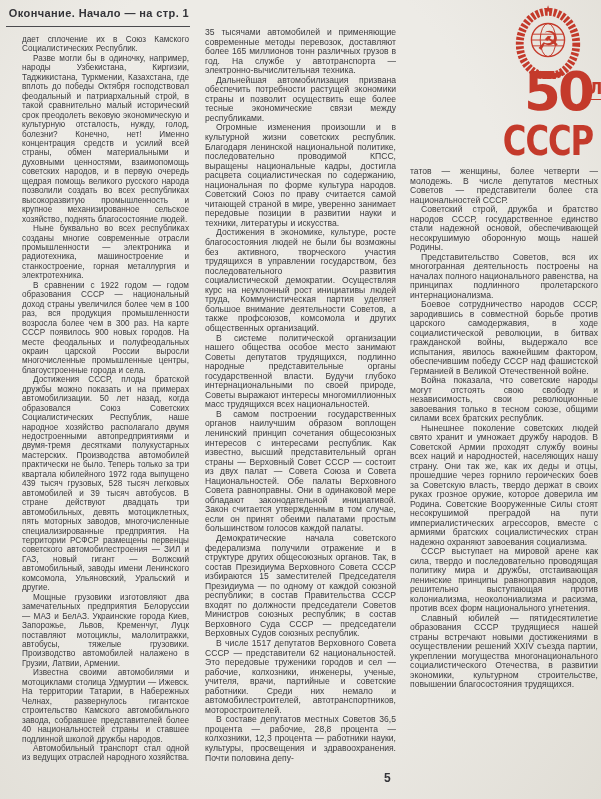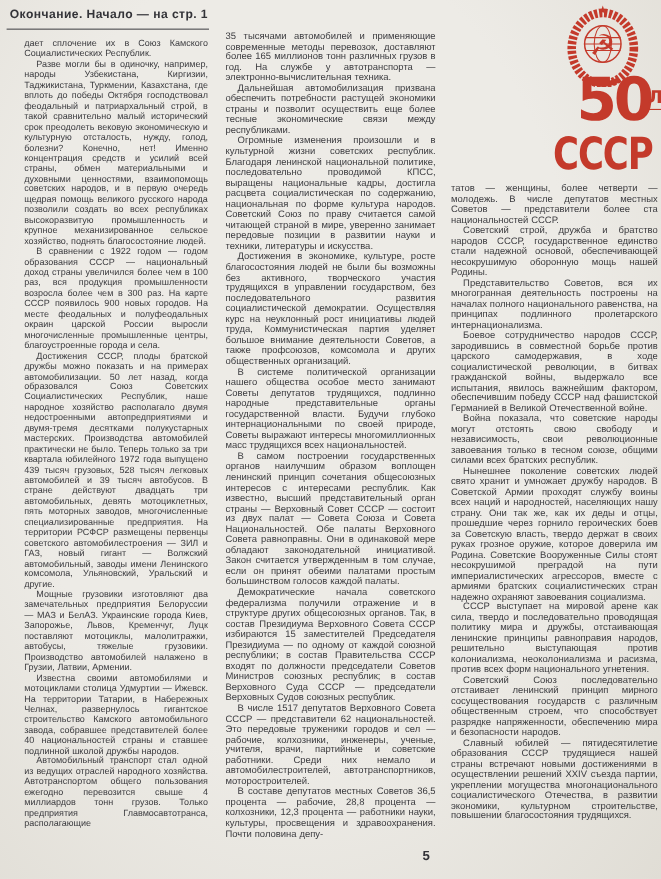--- a/index.html
+++ b/index.html
@@ -64,20 +64,21 @@
 <body>
 
 <div class="page">
 
   <div class="header">Окончание. Начало — на стр. 1</div>
   <div class="header-rule"></div>
 
   <div class="col col1">
     <p class="cont">дает сплочение их в Союз Камского Социалистических Республик.</p>
     <p>Разве могли бы в одиночку, например, народы Узбекистана, Киргизии, Таджикистана, Туркмении, Казахстана, где вплоть до победы Октября господствовал феодальный и патриархальный строй, в такой сравнительно малый исторический срок преодолеть вековую экономическую и культурную отсталость, нужду, голод, болезни? Конечно, нет! Именно концентрация средств и усилий всей страны, обмен материальными и духовными ценностями, взаимопомощь советских народов, и в первую очередь щедрая помощь великого русского народа позволили создать во всех республиках высокоразвитую промышленность и крупное механизированное сельское хозяйство, поднять благосостояние людей.</p>
+    <p>Ныне буквально во всех республиках созданы многие современные отрасли промышленности — электроника и радиотехника, машиностроение и станкостроение, горная металлургия и электротехника.</p>
     <p>В сравнении с 1922 годом — годом образования СССР — национальный доход страны увеличился более чем в 100 раз, вся продукция промышленности возросла более чем в 300 раз. На карте СССР появилось 900 новых городов. На месте феодальных и полуфеодальных окраин царской России выросли многочисленные промышленные центры, благоустроенные города и села.</p>
     <p>Достижения СССР, плоды братской дружбы можно показать и на примерах автомобилизации. 50 лет назад, когда образовался Союз Советских Социалистических Республик, наше народное хозяйство располагало двумя недостроенными автопредприятиями и двумя-тремя десятками полукустарных мастерских. Производства автомобилей практически не было. Теперь только за три квартала юбилейного 1972 года выпущено 439 тысяч грузовых, 528 тысяч легковых автомобилей и 39 тысяч автобусов. В стране действуют двадцать три автомобильных, девять мотоциклетных, пять моторных заводов, многочисленные специализированные предприятия. На территории РСФСР размещены первенцы советского автомобилестроения — ЗИЛ и ГАЗ, новый гигант — Волжский автомобильный, заводы имени Ленинского комсомола, Ульяновский, Уральский и другие.</p>
     <p>Мощные грузовики изготовляют два замечательных предприятия Белоруссии — МАЗ и БелАЗ. Украинские города Киев, Запорожье, Львов, Кременчуг, Луцк поставляют мотоциклы, малолитражки, автобусы, тяжелые грузовики. Производство автомобилей налажено в Грузии, Латвии, Армении.</p>
     <p>Известна своими автомобилями и мотоциклами столица Удмуртии — Ижевск. На территории Татарии, в Набережных Челнах, развернулось гигантское строительство Камского автомобильного завода, собравшее представителей более 40 национальностей страны и ставшее подлинной школой дружбы народов.</p>
     <p>Автомобильный транспорт стал одной из ведущих отраслей народного хозяйства. Автотранспортом общего пользования ежегодно перевозится свыше 4 миллиардов тонн грузов. Только предприятия Главмосавтотранса, располагающие</p>
   </div>
 
   <div class="col col2">
     <p class="cont">35 тысячами автомобилей и применяющие современные методы перевозок, доставляют более 165 миллионов тонн различных грузов в год. На службе у автотранспорта — электронно-вычислительная техника.</p>
     <p>Дальнейшая автомобилизация призвана обеспечить потребности растущей экономики страны и позволит осуществить еще более тесные экономические связи между республиками.</p>
@@ -110,20 +111,19 @@
   </div>
 
   <div class="col col3">
     <p class="cont">татов — женщины, более четверти — молодежь. В числе депутатов местных Советов — представители более ста национальностей СССР.</p>
     <p>Советский строй, дружба и братство народов СССР, государственное единство стали надежной основой, обеспечивающей несокрушимую оборонную мощь нашей Родины.</p>
     <p>Представительство Советов, вся их многогранная деятельность построены на началах полного национального равенства, на принципах подлинного пролетарского интернационализма.</p>
     <p>Боевое сотрудничество народов СССР, зародившись в совместной борьбе против царского самодержавия, в ходе социалистической революции, в битвах гражданской войны, выдержало все испытания, явилось важнейшим фактором, обеспечившим победу СССР над фашистской Германией в Великой Отечественной войне.</p>
     <p>Война показала, что советские народы могут отстоять свою свободу и независимость, свои революционные завоевания только в тесном союзе, общими силами всех братских республик.</p>
     <p>Нынешнее поколение советских людей свято хранит и умножает дружбу народов. В Советской Армии проходят службу воины всех наций и народностей, населяющих нашу страну. Они так же, как их деды и отцы, прошедшие через горнило героических боев за Советскую власть, твердо держат в своих руках грозное оружие, которое доверила им Родина. Советские Вооруженные Силы стоят несокрушимой преградой на пути империалистических агрессоров, вместе с армиями братских социалистических стран надежно охраняют завоевания социализма.</p>
     <p>СССР выступает на мировой арене как сила, твердо и последовательно проводящая политику мира и дружбы, отстаивающая ленинские принципы равноправия народов, решительно выступающая против колониализма, неоколониализма и расизма, против всех форм национального угнетения.</p>
-    <p>Советский Союз последовательно отстаивает ленинский принцип мирного сосуществования государств с различным общественным строем, что способствует разрядке напряженности, обеспечению мира и безопасности народов.</p>
     <p>Славный юбилей — пятидесятилетие образования СССР трудящиеся нашей страны встречают новыми достижениями в осуществлении решений XXIV съезда партии, укреплении могущества многонационального социалистического Отечества, в развитии экономики, культурном строительстве, повышении благосостояния трудящихся.</p>
   </div>
 
   <div class="footer">2. «За рулем» № 12</div>
   <div class="pageno">5</div>
 
 </div>
 
 </body></html>

